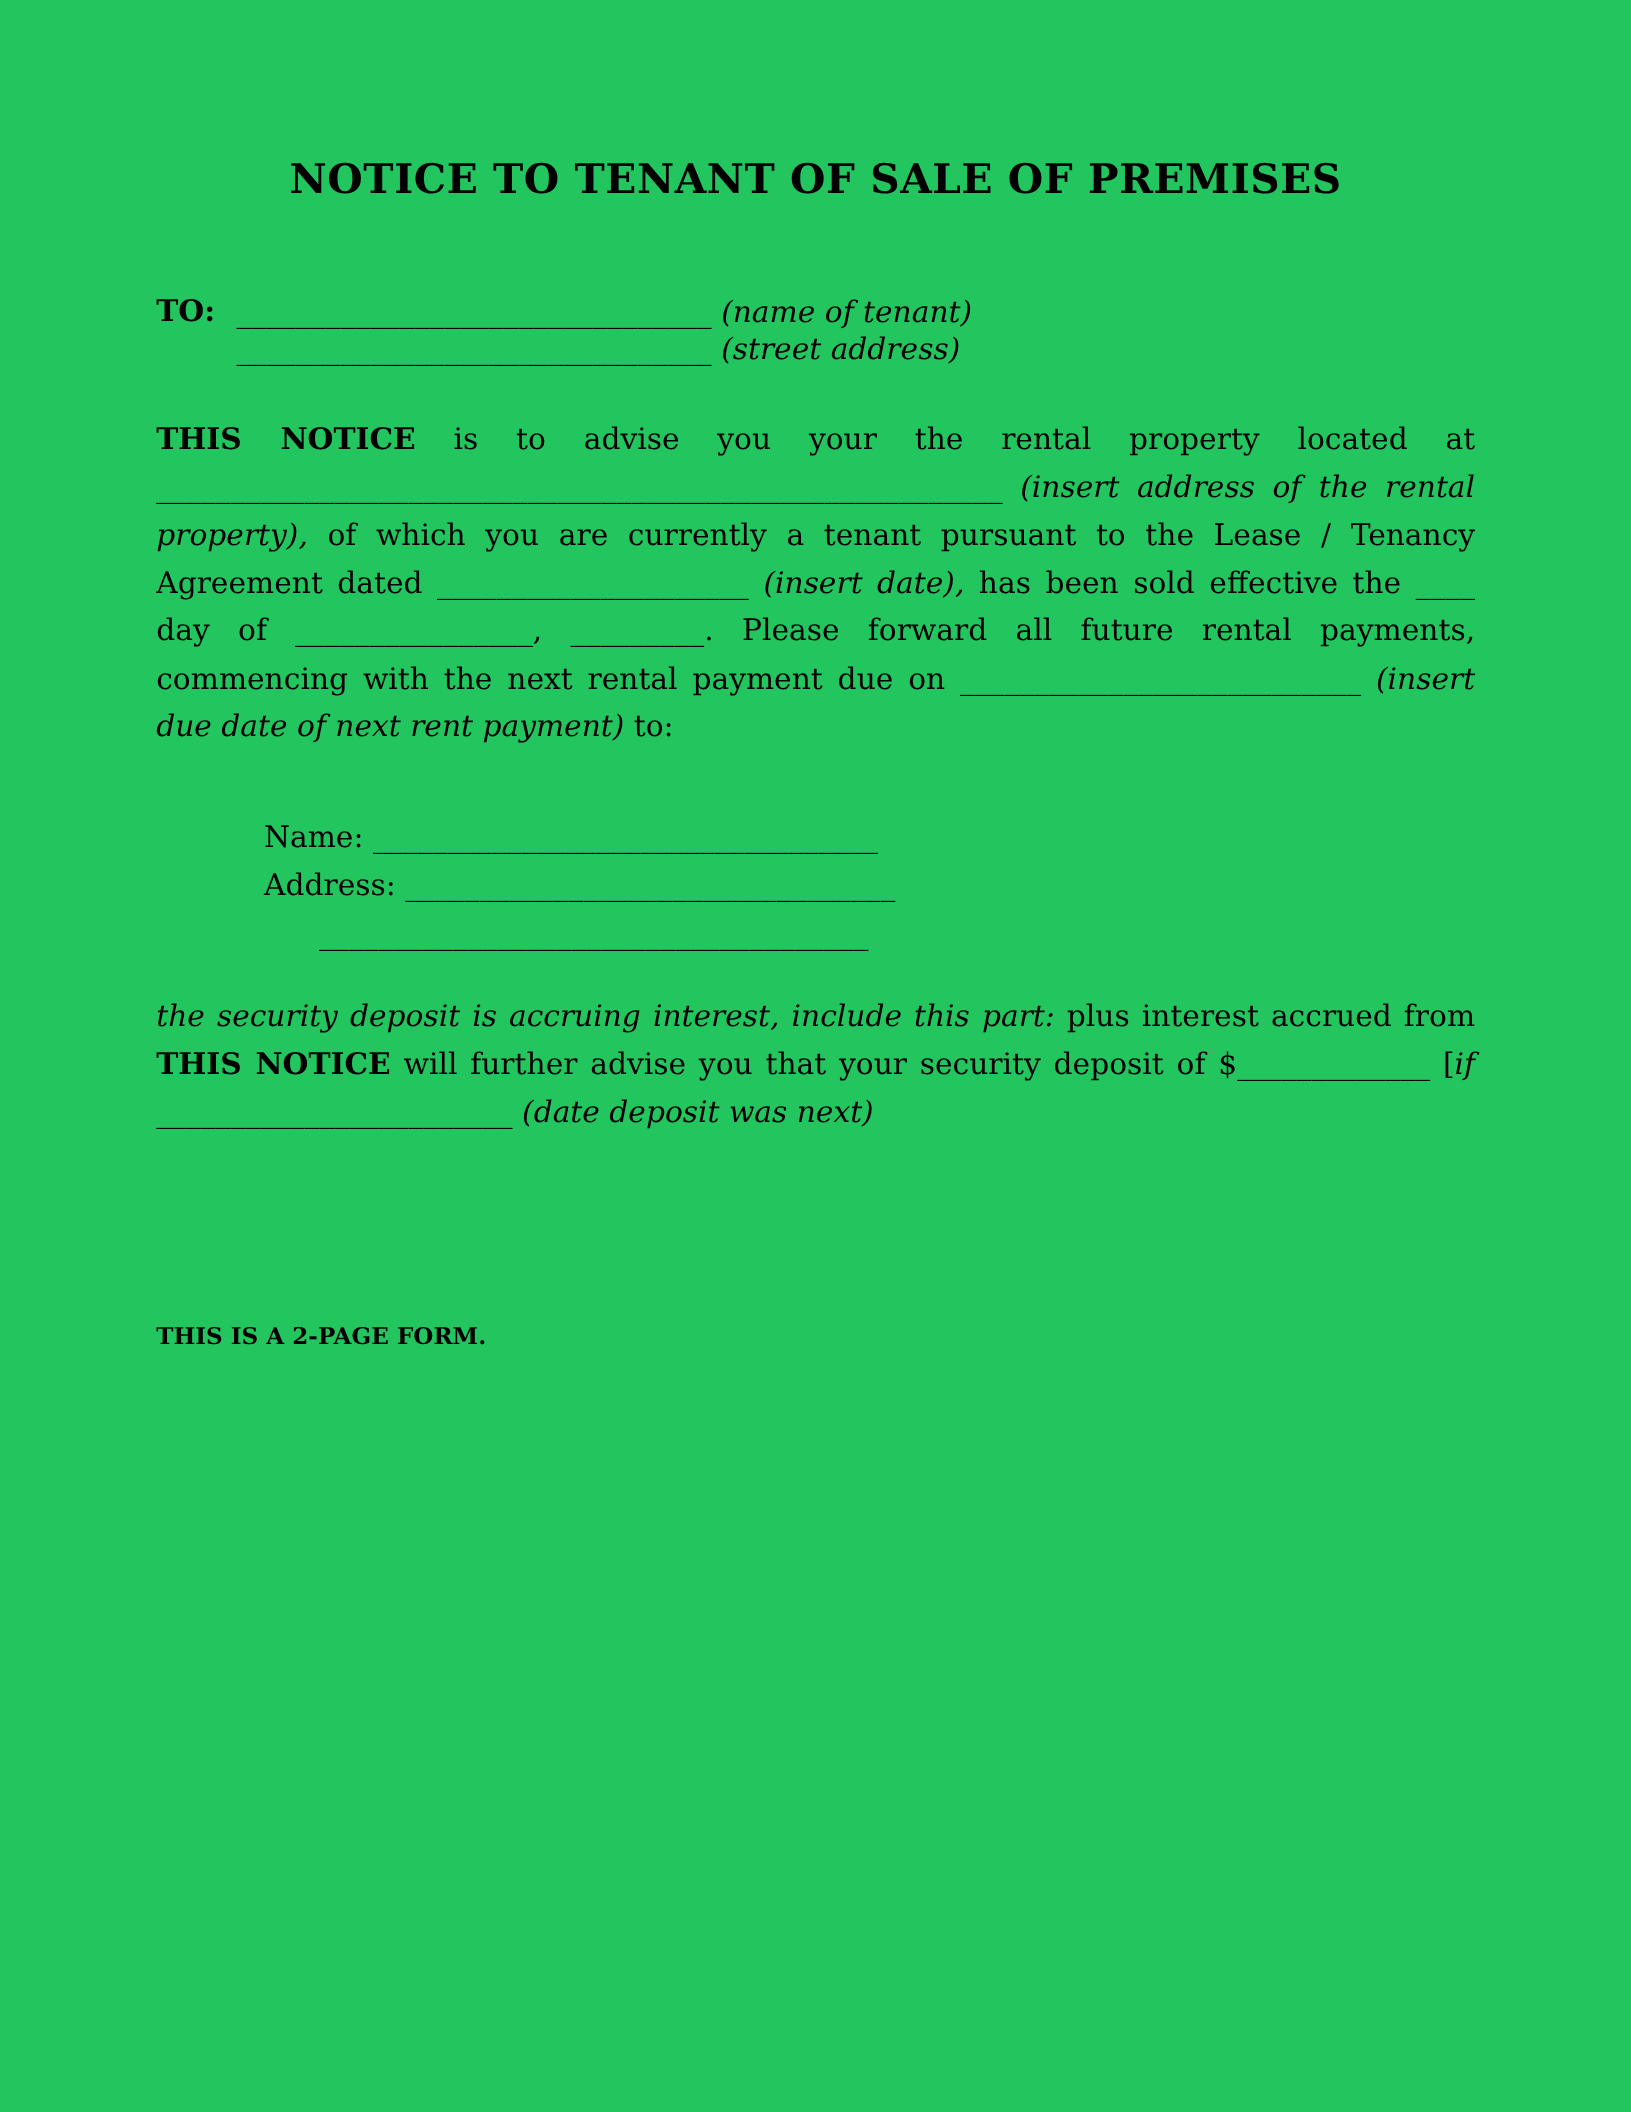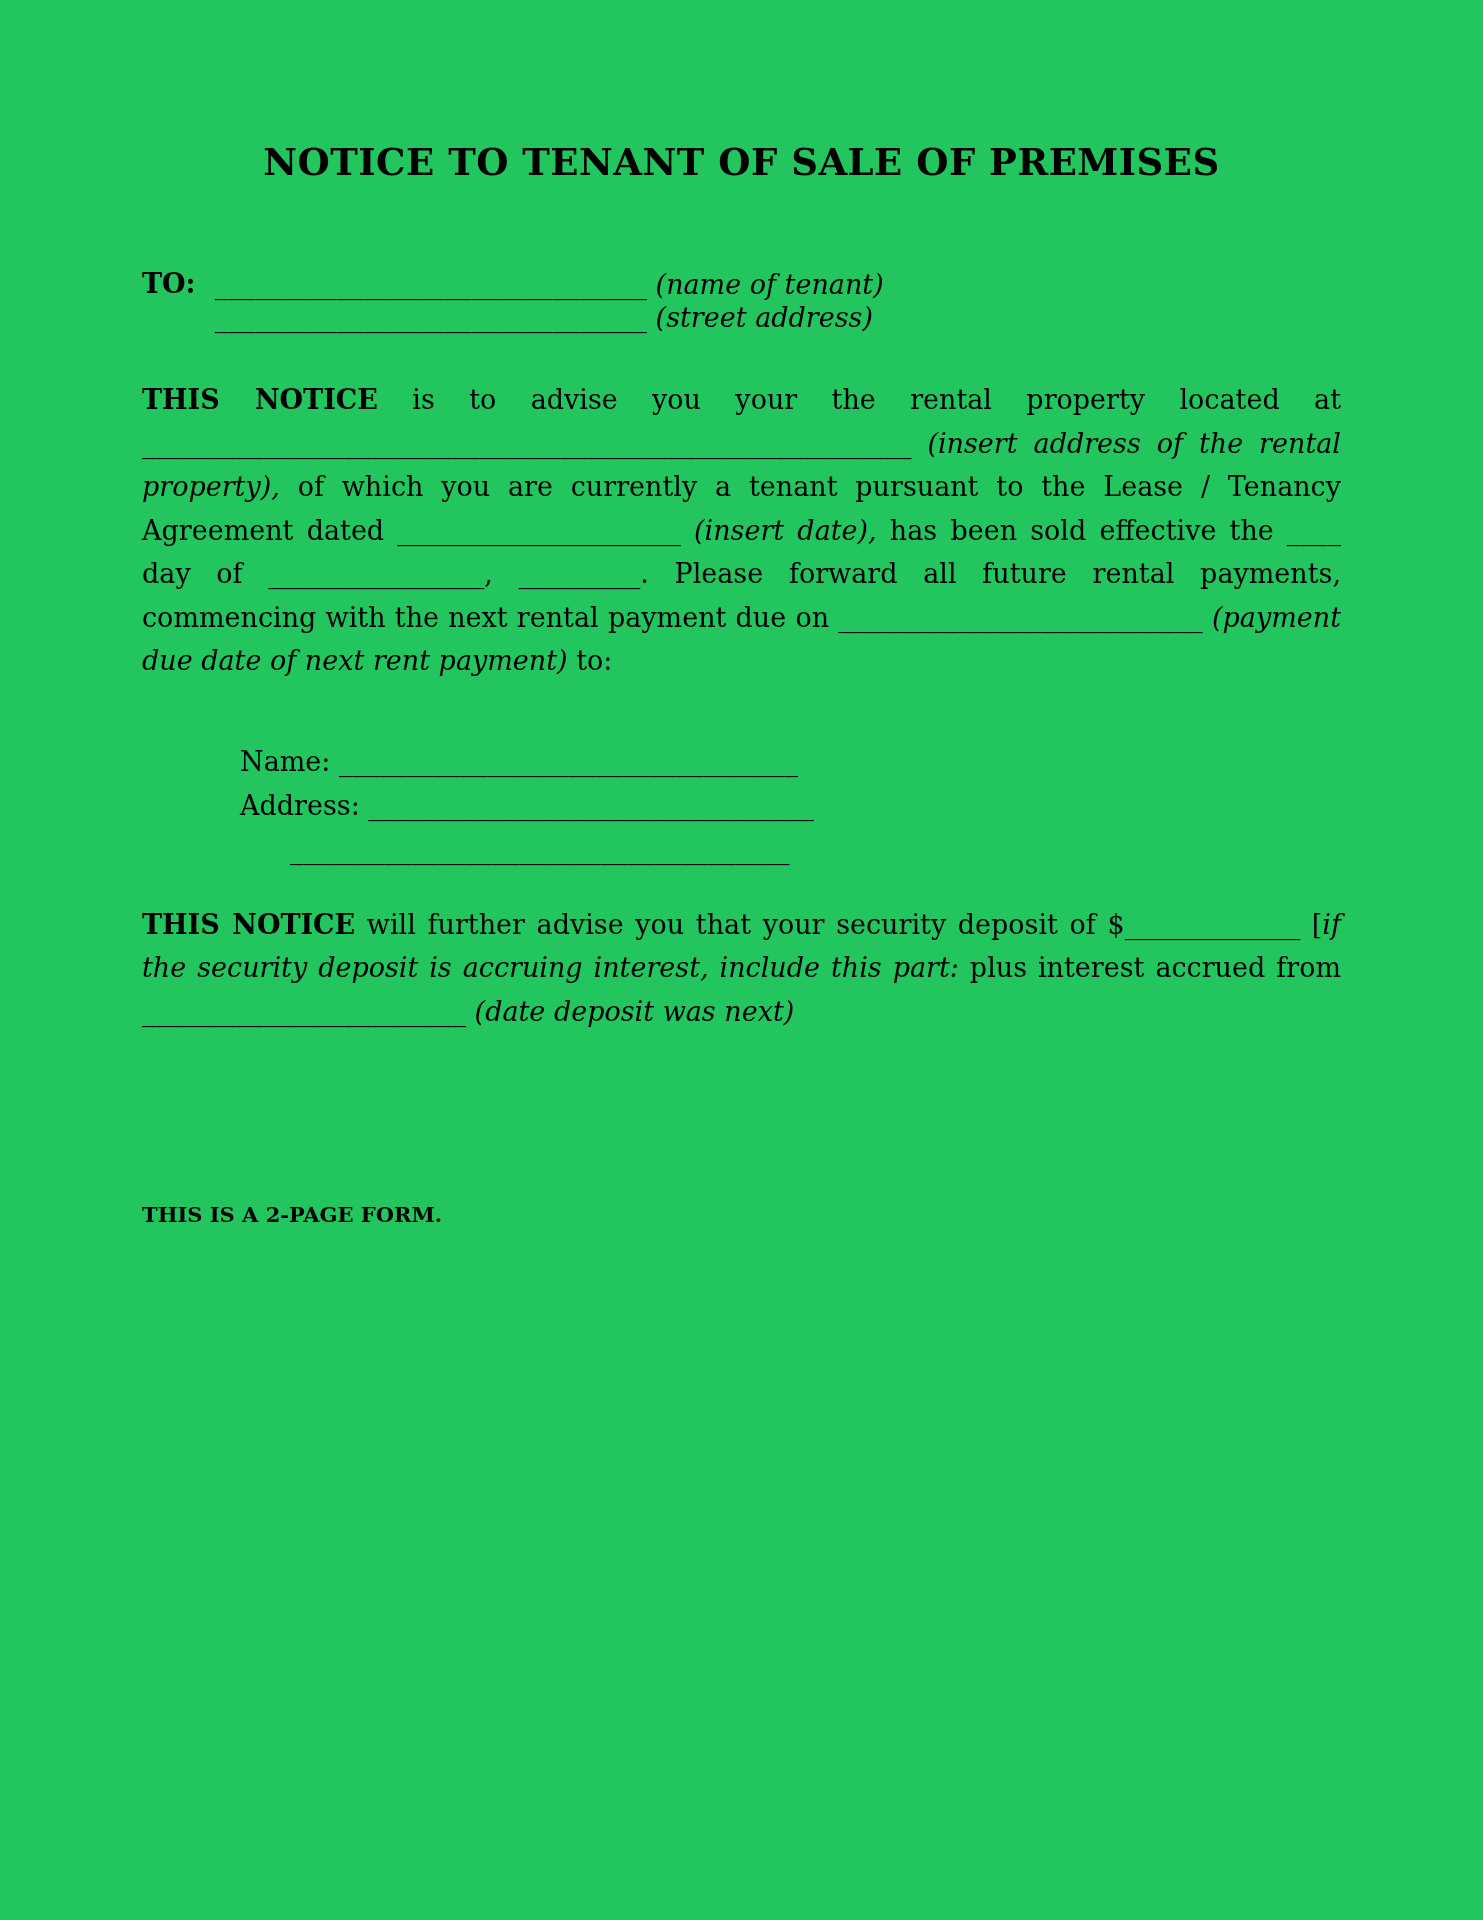--- a/index.html
+++ b/index.html
@@ -80,31 +80,31 @@
     </div>
   </div>
 
 
   <div class="para p1">
     <div class="line just"><span class="sb">THIS NOTICE</span><span class="sr"> is to advise you your the rental property located at</span></div>
     <div class="line just"><span class="su">_________________________________________________________</span><span class="sr"> </span><span class="si">(insert address of the rental</span></div>
     <div class="line just"><span class="si">property),</span><span class="sr"> of which you are currently a tenant pursuant to the Lease / Tenancy</span></div>
     <div class="line just"><span class="sr">Agreement dated </span><span class="su">_____________________</span><span class="sr"> </span><span class="si">(insert date),</span><span class="sr"> has been sold effective the </span><span class="su">____</span></div>
     <div class="line just"><span class="sr">day of </span><span class="su">________________</span><span class="sr">, </span><span class="su">_________</span><span class="sr">. Please forward all future rental payments,</span></div>
-    <div class="line just"><span class="sr">commencing with the next rental payment due on </span><span class="su">___________________________</span><span class="sr"> </span><span class="si">(payment</span></div>
+    <div class="line just"><span class="sr">commencing with the next rental payment due on </span><span class="su">___________________________</span><span class="sr"> </span><span class="si">(insert</span></div>
     <div class="line"><span class="si">due date of next rent payment)</span><span class="sr"> to:</span></div>
   </div>
 
   <div class="payee">
     <div class="line indent1"><span class="sr">Name: </span><span class="su">__________________________________</span></div>
     <div class="line indent1"><span class="sr">Address: </span><span class="su">_________________________________</span></div>
     <div class="line indent2"><span class="su">_____________________________________</span></div>
   </div>
 
   <div class="para p2">
+    <div class="line just"><span class="si">the security deposit is accruing interest, include this part:</span><span class="sr"> plus interest accrued from</span></div>
     <div class="line just"><span class="sb">THIS NOTICE</span><span class="sr"> will further advise you that your security deposit of $</span><span class="su">_____________</span><span class="sr"> [</span><span class="si">if</span></div>
-    <div class="line just"><span class="si">the security deposit is accruing interest, include this part:</span><span class="sr"> plus interest accrued from</span></div>
     <div class="line"><span class="su">________________________</span><span class="sr"> </span><span class="si">(date deposit was next)</span></div>
   </div>
 
   <div class="footer">THIS IS A 2-PAGE FORM.</div>
 
 </div>
 
 </body></html>

